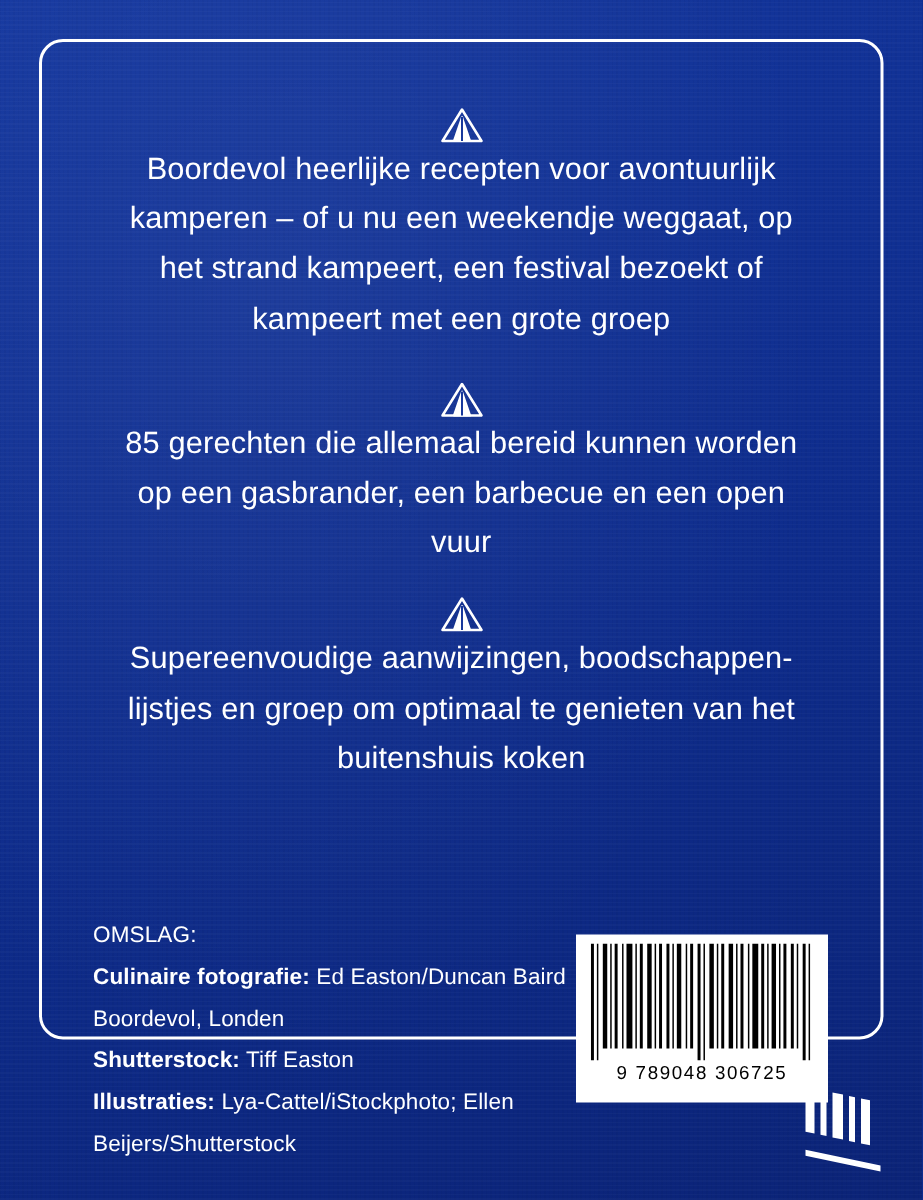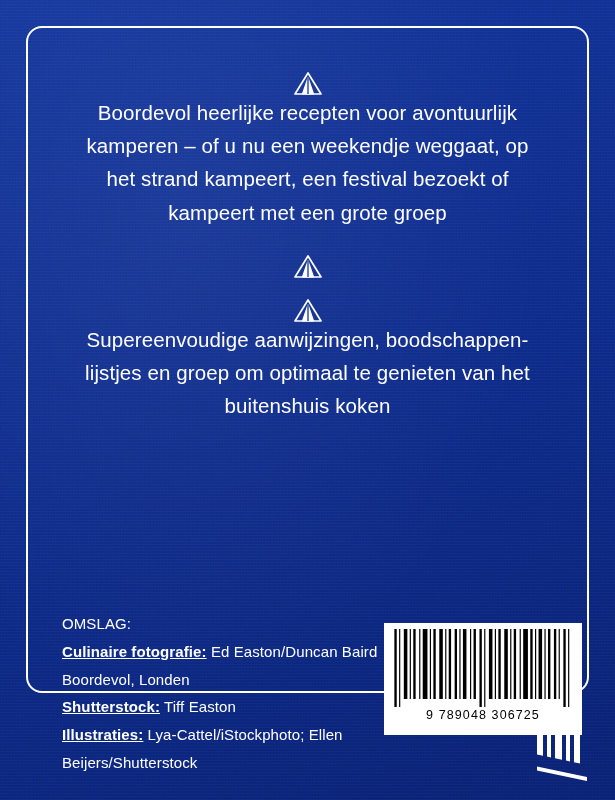--- a/index.html
+++ b/index.html
@@ -86,28 +86,28 @@
   .credits {
     position: absolute;
     left: 62px;
     top: 610px;
     width: 320px;
     color: #ffffff;
     font-size: 15px;
     line-height: 1.85;
     letter-spacing: 0.1px;
   }
-  .credits .line b { font-weight: 700; text-decoration: underline; }
+  .credits .line b { font-weight: 700; }
 
   
   .barcode-box {
     position: absolute;
     left: 384px;
     top: 623px;
-    width: 198px;
+    width: 168px;
     height: 112px;
     background: #ffffff;
     padding: 6px 8px 20px 8px;
     box-sizing: border-box;
   }
   .bars {
     width: 100%;
     height: 78px;
     display: block;
   }
@@ -148,20 +148,21 @@
     </svg>
     <div class="block first">Boordevol heerlijke recepten voor avontuurlijk kamperen – of u nu een weekendje weggaat, op het strand kampeert, een festival bezoekt of kampeert met een grote groep</div>
 
     <div class="gap"></div>
 
     <svg class="tent-icon" viewBox="0 0 30 24" aria-hidden="true">
       <path d="M15 1 L28 22 L2 22 Z" fill="none" stroke="#ffffff" stroke-width="1.7" stroke-linejoin="round"></path>
       <path d="M15 6 L9.5 22 L20.5 22 Z" fill="#ffffff" stroke="#ffffff" stroke-width="1.2" stroke-linejoin="round"></path>
       <path d="M15 22 L15 6" stroke="#11339a" stroke-width="1.3"></path>
     </svg>
+    <div class="block">85 gerechten die allemaal bereid kunnen worden op een gasbrander, een barbecue en een open vuur</div>
 
     <div class="gap-sm"></div>
 
     <svg class="tent-icon" viewBox="0 0 30 24" aria-hidden="true">
       <path d="M15 1 L28 22 L2 22 Z" fill="none" stroke="#ffffff" stroke-width="1.7" stroke-linejoin="round"></path>
       <path d="M15 6 L9.5 22 L20.5 22 Z" fill="#ffffff" stroke="#ffffff" stroke-width="1.2" stroke-linejoin="round"></path>
       <path d="M15 22 L15 6" stroke="#11339a" stroke-width="1.3"></path>
     </svg>
     <div class="block">Supereenvoudige aanwijzingen, boodschappen-lijstjes en groep om optimaal te genieten van het buitenshuis koken</div>
   </div>

